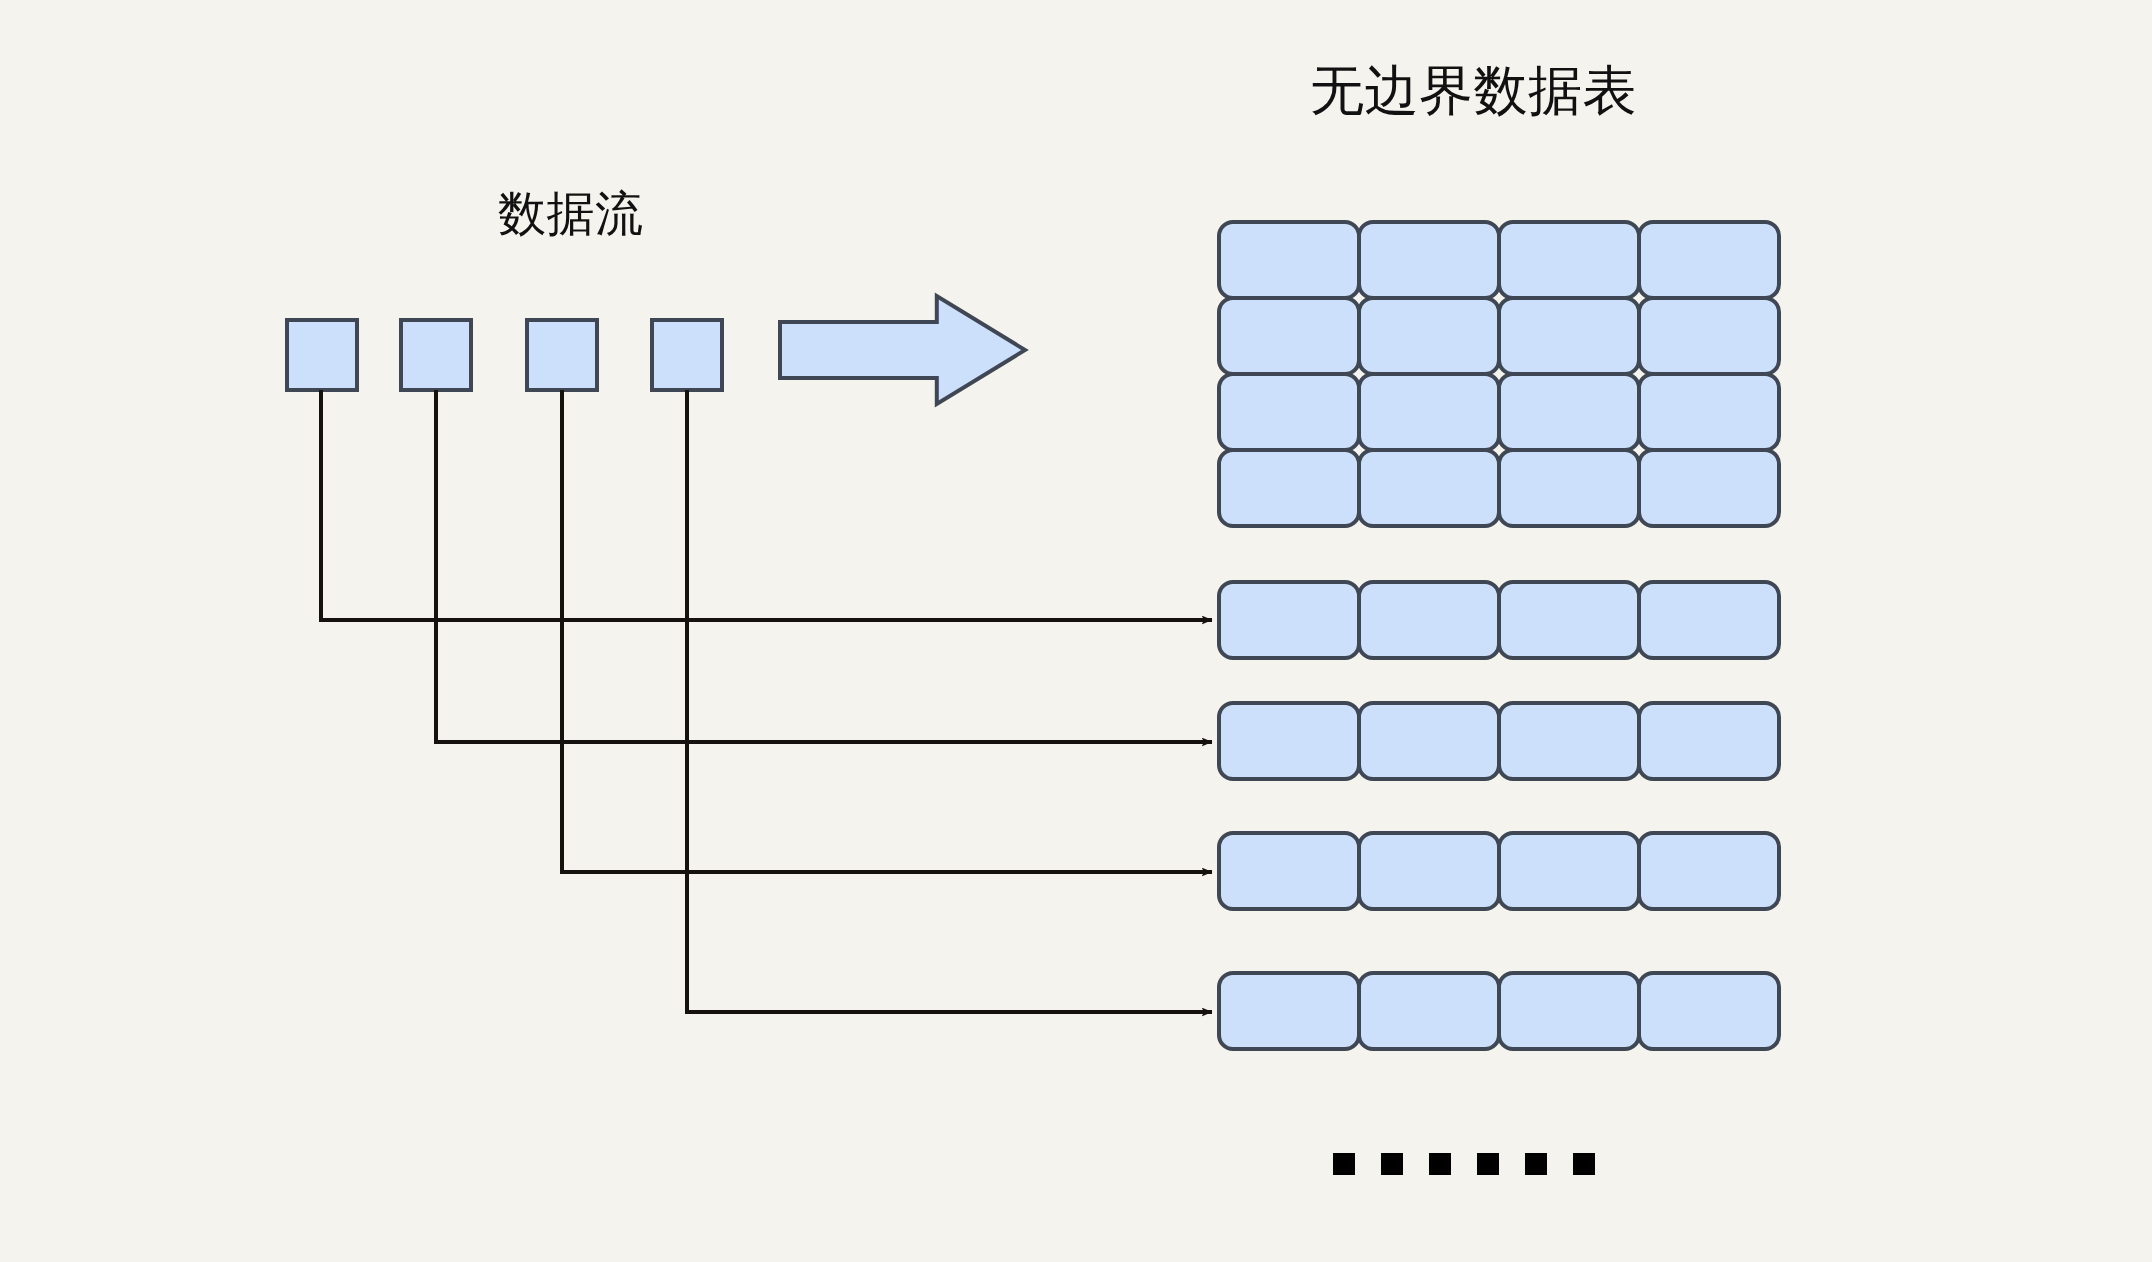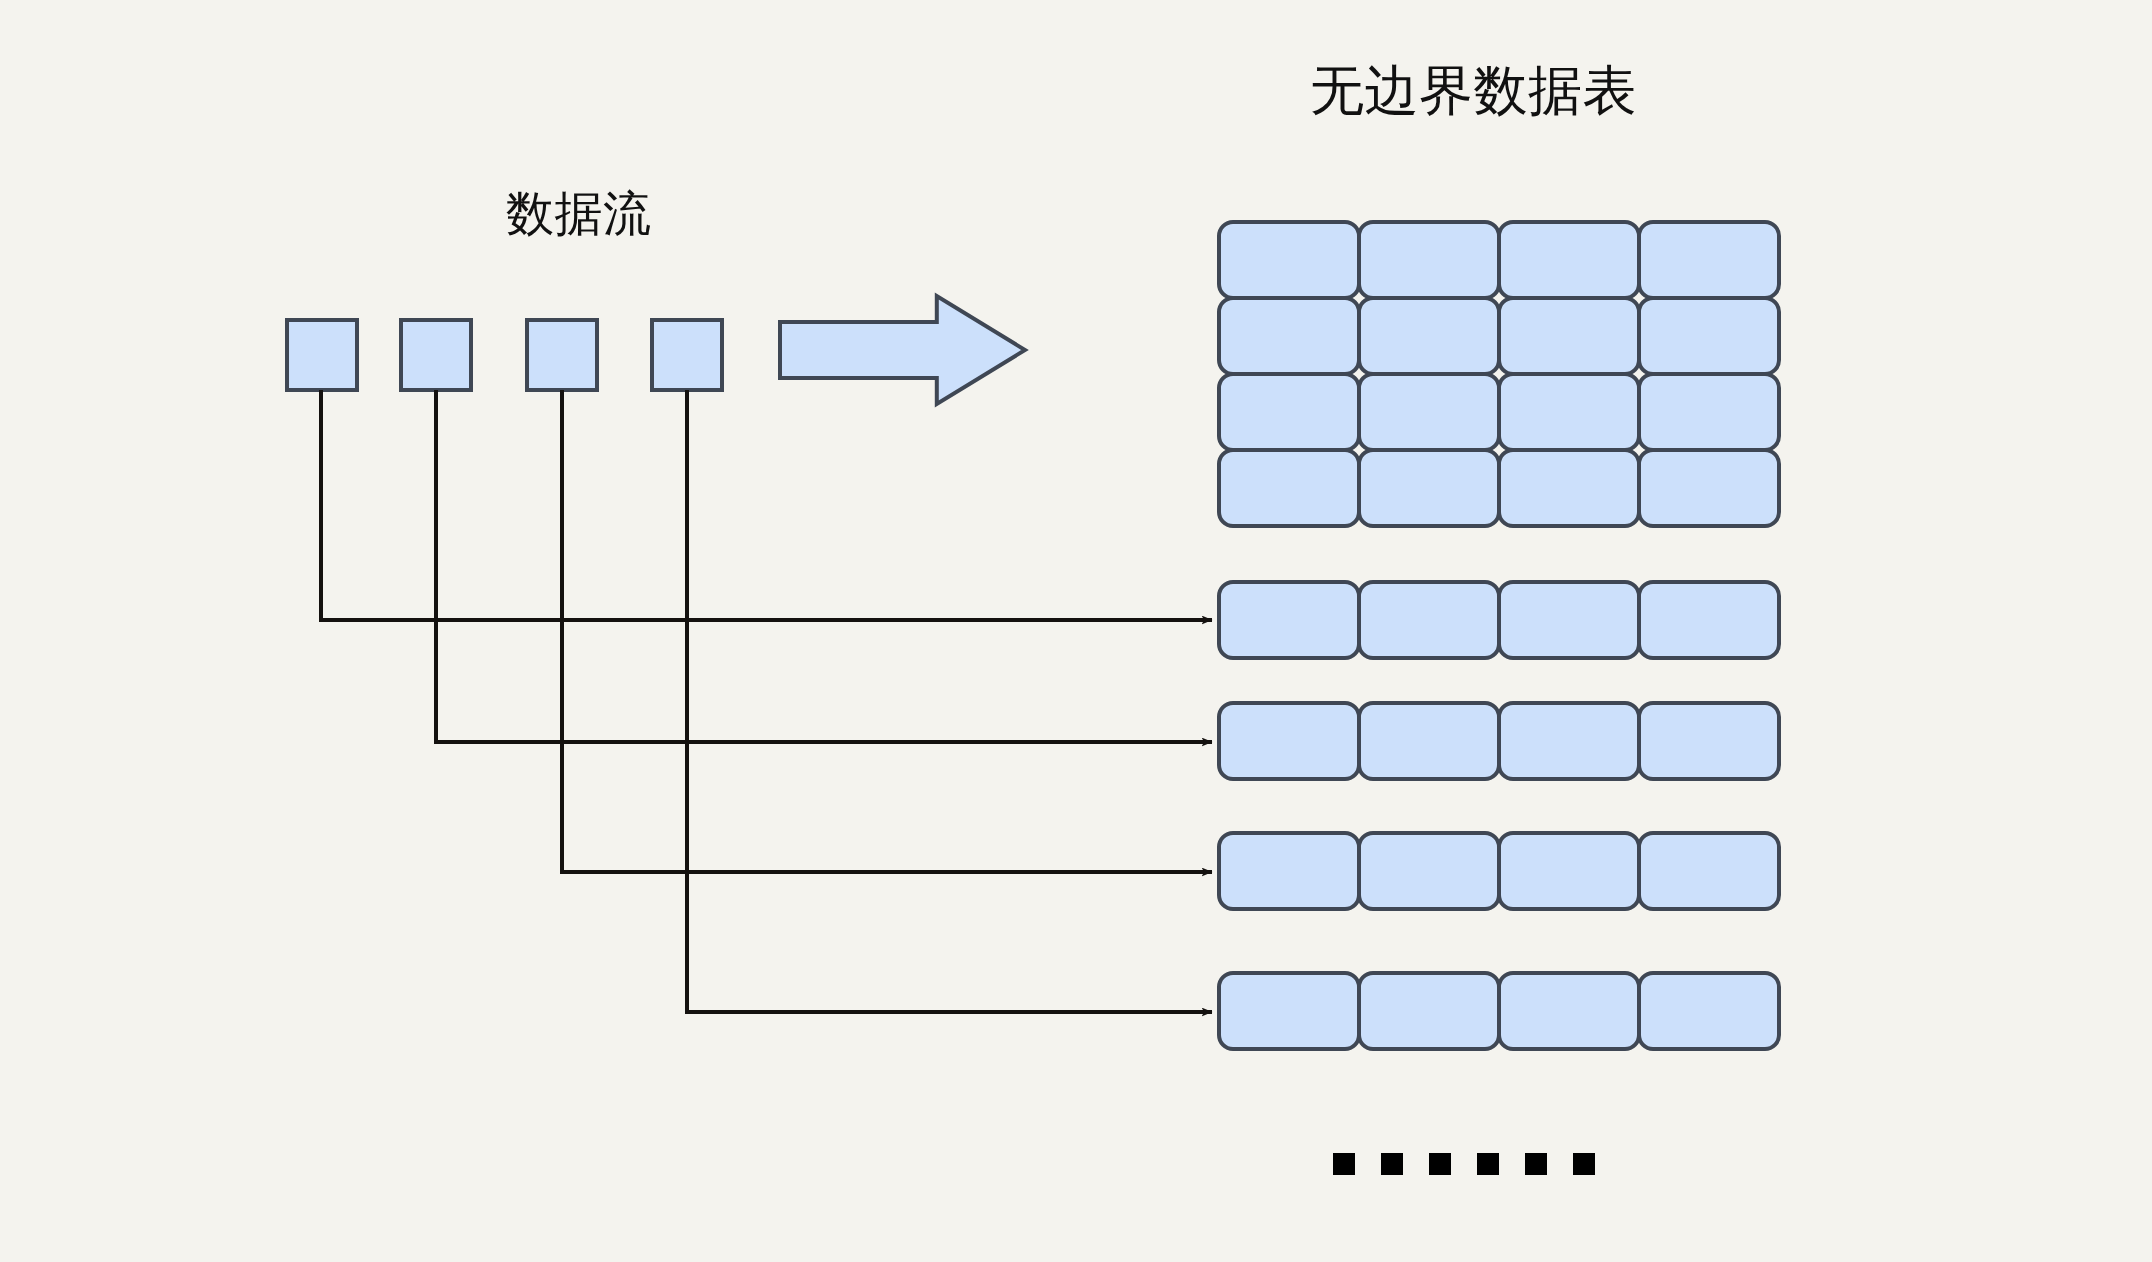--- a/index.html
+++ b/index.html
@@ -36,21 +36,20 @@
   }
   #title-unbounded-table {
     left: 1310px;
     top: 55px;
     font-size: 54px;
   }
   #title-data-stream {
     left: 498px;
     top: 182px;
     font-size: 48px;
-    margin-left: 8px;
   }
 </style>
 </head>
 <body>
 
 <div id="canvas">
 
   <div class="label" id="title-unbounded-table">无边界数据表</div>
 
   <div class="label" id="title-data-stream">数据流</div>

